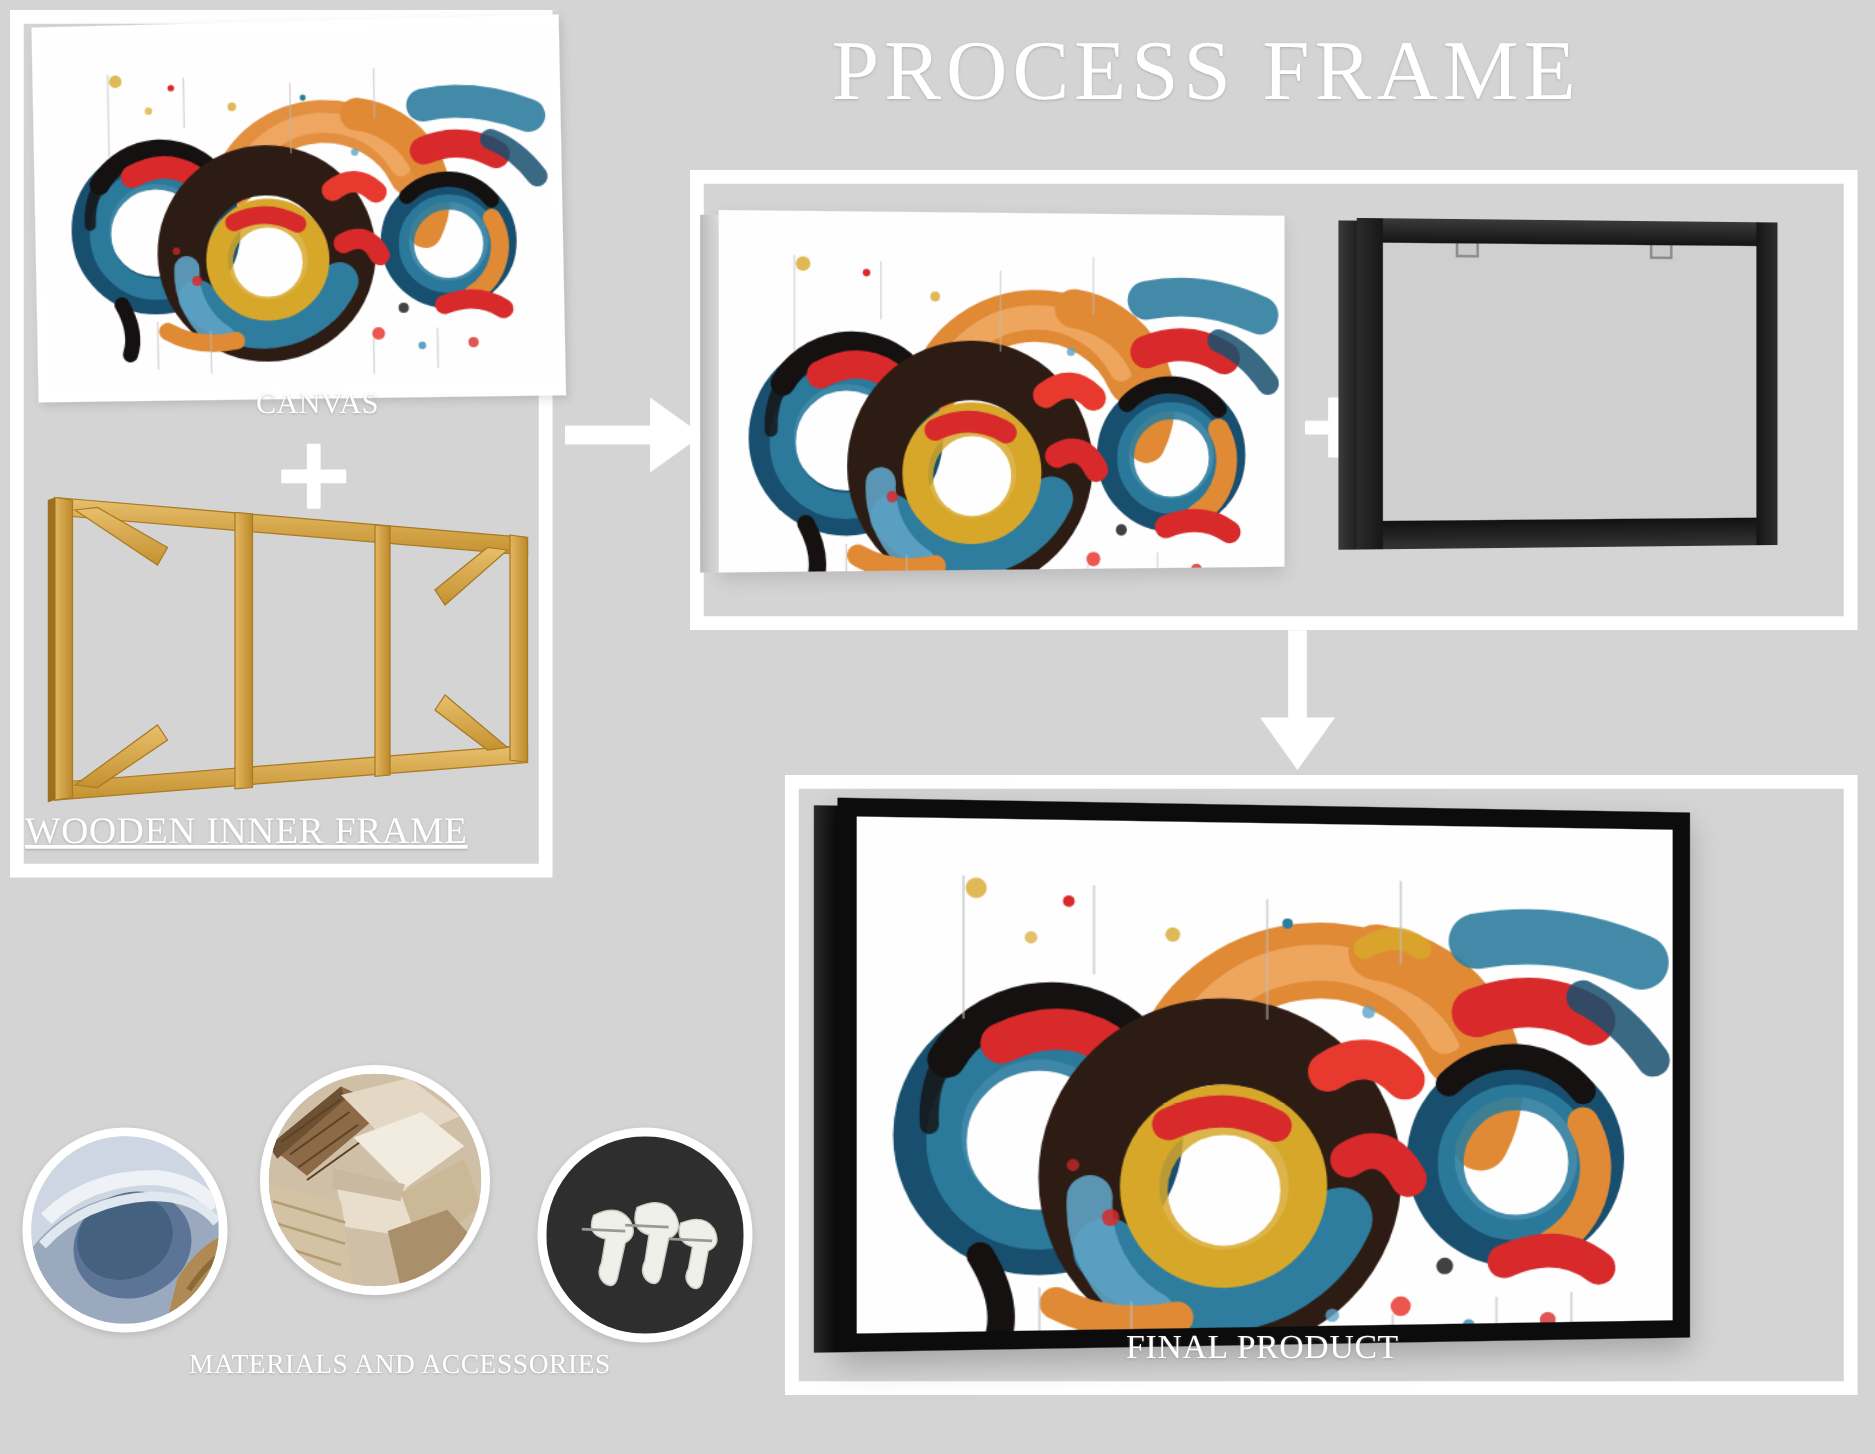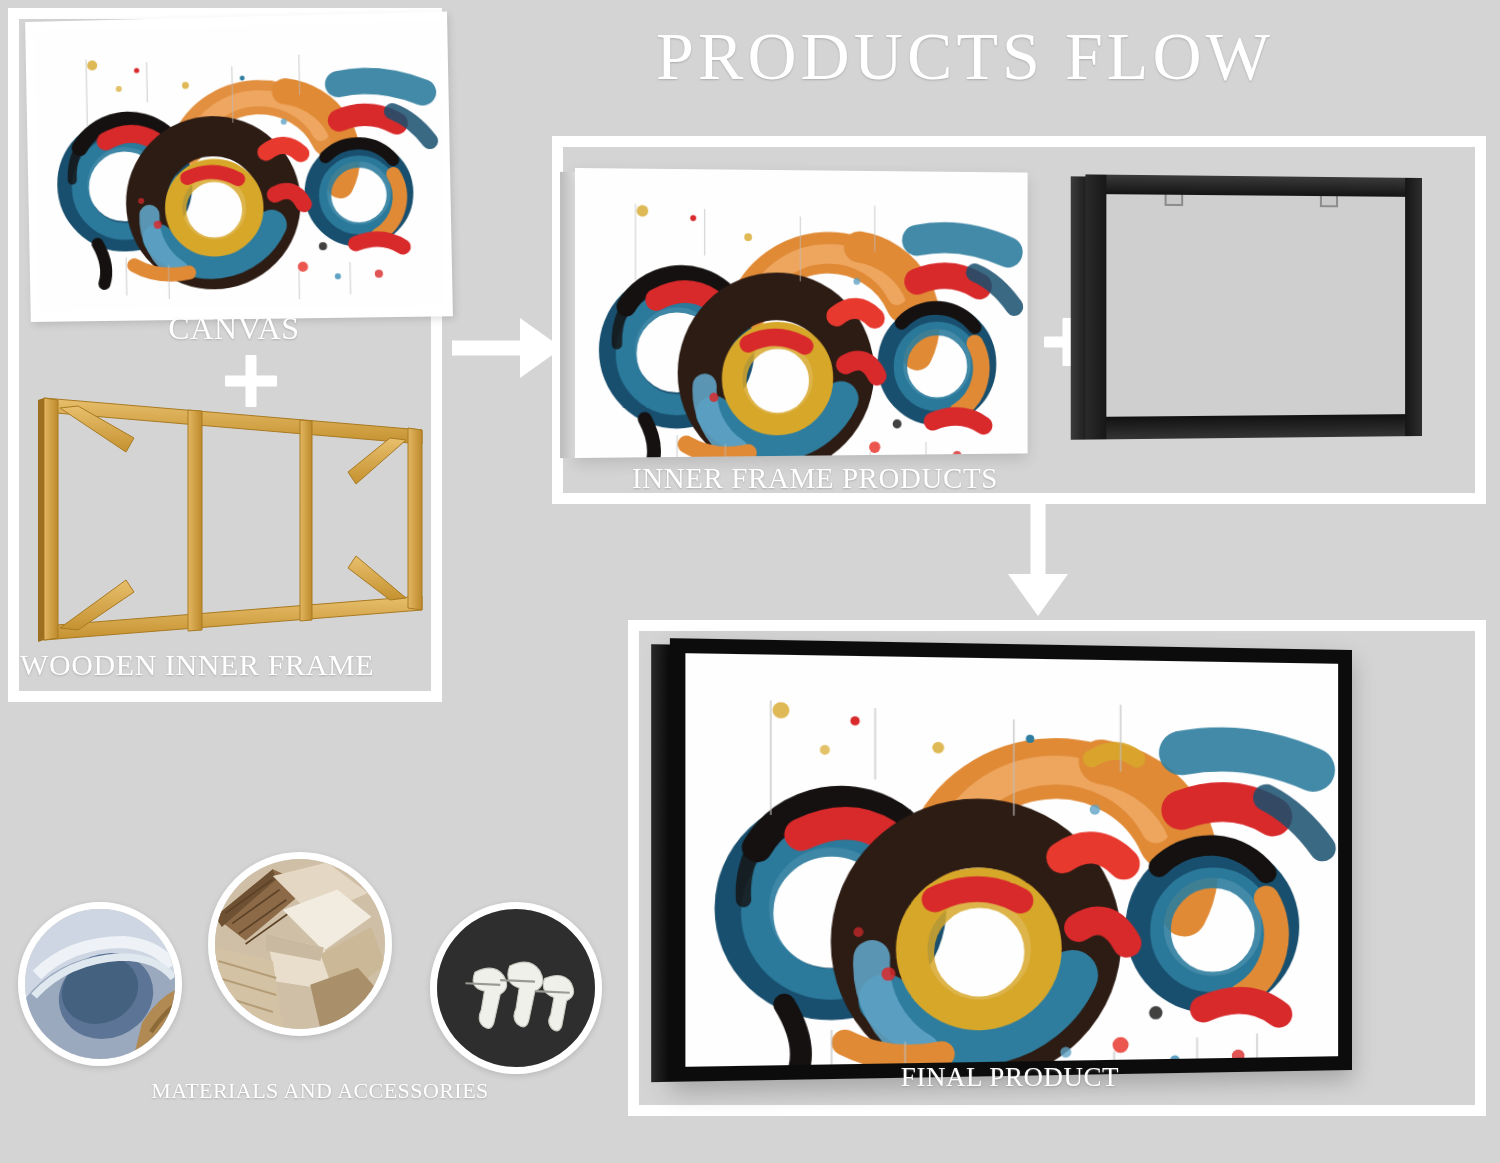--- a/index.html
+++ b/index.html
@@ -81,21 +81,21 @@
   
   .circ{position:absolute;border-radius:50%;border:7px solid #fff;overflow:hidden;
      box-shadow:0 2px 6px rgba(0,0,0,.13);}
   .circ svg{display:block;width:100%;height:100%;}
 </style>
 </head>
 <body>
 
 <div id="stage">
 
-  <div class="lbl" style="left:620px;top:14px;width:690px;font-size:68px;line-height:84px;letter-spacing:.06em;">PRODUCTS FLOW</div>
+  <div class="lbl" style="left:620px;top:14px;width:690px;font-size:68px;line-height:84px;letter-spacing:.06em;">PROCESS FRAME</div>
 
   <div class="panel" style="left:8px;top:8px;width:434px;height:694px;"></div>
 
   <div id="canvas-tilt" class="art">
     <svg viewBox="0 0 400 280" preserveAspectRatio="none">
       <defs>
         <clipPath id="cc1">
             <rect x="0" y="0" width="400" height="280"></rect>
           </clipPath>
       </defs>
@@ -157,21 +157,21 @@
           <circle cx="262" cy="240" r="5" fill="#e8392f" opacity=".85"></circle>
           <circle cx="296" cy="250" r="3" fill="#5fa3c4"></circle>
           <circle cx="336" cy="248" r="4" fill="#d8292b" opacity=".8"></circle>
           <circle cx="120" cy="196" r="4" fill="#d8292b" opacity=".85"></circle>
           <circle cx="104" cy="172" r="3" fill="#d8292b" opacity=".7"></circle>
         </g>
       </g>
     </svg>
   </div>
 
-  <div class="lbl" style="left:44px;top:310px;width:380px;font-size:32px;text-align:center;">CANVAS</div>
+  <div class="lbl" style="left:64px;top:310px;width:380px;font-size:24px;text-align:center;">CANVAS</div>
 
   <div class="plus" style="left:225px;top:355px;width:52px;height:52px;"></div>
 
   <div id="wood">
     <svg viewBox="0 0 390 268" preserveAspectRatio="none">
       <defs>
         <linearGradient id="wg" x1="0" y1="0" x2="0" y2="1">
           <stop offset="0" stop-color="#e8bf6d"></stop>
             <stop offset="1" stop-color="#c4912f"></stop>
         </linearGradient>
@@ -195,21 +195,21 @@
       <polygon points="150,32 164,33 164,252 150,253" fill="url(#wg2)" stroke="#a87a22" stroke-width="1"></polygon>
       <polygon points="262,42 274,43 274,242 262,243" fill="url(#wg2)" stroke="#a87a22" stroke-width="1"></polygon>
 
       <polygon points="22,30 40,28 96,60 88,74" fill="url(#wg)" stroke="#a87a22" stroke-width="1"></polygon>
       <polygon points="22,250 40,252 96,214 88,202" fill="url(#wg)" stroke="#a87a22" stroke-width="1"></polygon>
       <polygon points="368,62 352,60 310,94 318,106" fill="url(#wg)" stroke="#a87a22" stroke-width="1"></polygon>
       <polygon points="368,220 352,222 310,190 318,178" fill="url(#wg)" stroke="#a87a22" stroke-width="1"></polygon>
     </svg>
   </div>
 
-  <div class="lbl" style="left:20px;top:648px;width:344px;font-size:30px;">WOODEN INNER FRAME</div>
+  <div class="lbl" style="left:20px;top:648px;width:344px;font-size:30px;text-decoration:underline;">WOODEN INNER FRAME</div>
 
   <div class="arrow-r" style="left:452px;top:318px;width:110px;height:60px;">
     <div class="shaft" style="width:72px;"></div>
     <div class="head"></div>
   </div>
 
   <div class="panel" style="left:552px;top:136px;width:934px;height:368px;"></div>
 
   <div id="ifp">
     <div class="edge"></div>
@@ -259,21 +259,20 @@
           <circle cx="246" cy="96" r="3" fill="#5fa3c4" opacity=".8"></circle>
           <circle cx="282" cy="220" r="4" fill="#141110" opacity=".8"></circle>
           <circle cx="262" cy="240" r="5" fill="#e8392f" opacity=".85"></circle>
           <circle cx="336" cy="248" r="4" fill="#d8292b" opacity=".8"></circle>
           <circle cx="120" cy="196" r="4" fill="#d8292b" opacity=".85"></circle>
         </g>
       </svg>
     </div>
   </div>
 
-  <div class="lbl" style="left:570px;top:462px;width:490px;font-size:29px;">INNER FRAME PRODUCTS</div>
 
   <div class="plus" style="left:1044px;top:318px;width:48px;height:48px;"></div>
 
   <div id="outer">
     <div class="f-side"></div>
     <div class="f-in"></div>
     <div class="f-top"></div>
     <div class="f-bot"></div>
     <div class="f-left"></div>
     <div class="f-right"></div>

